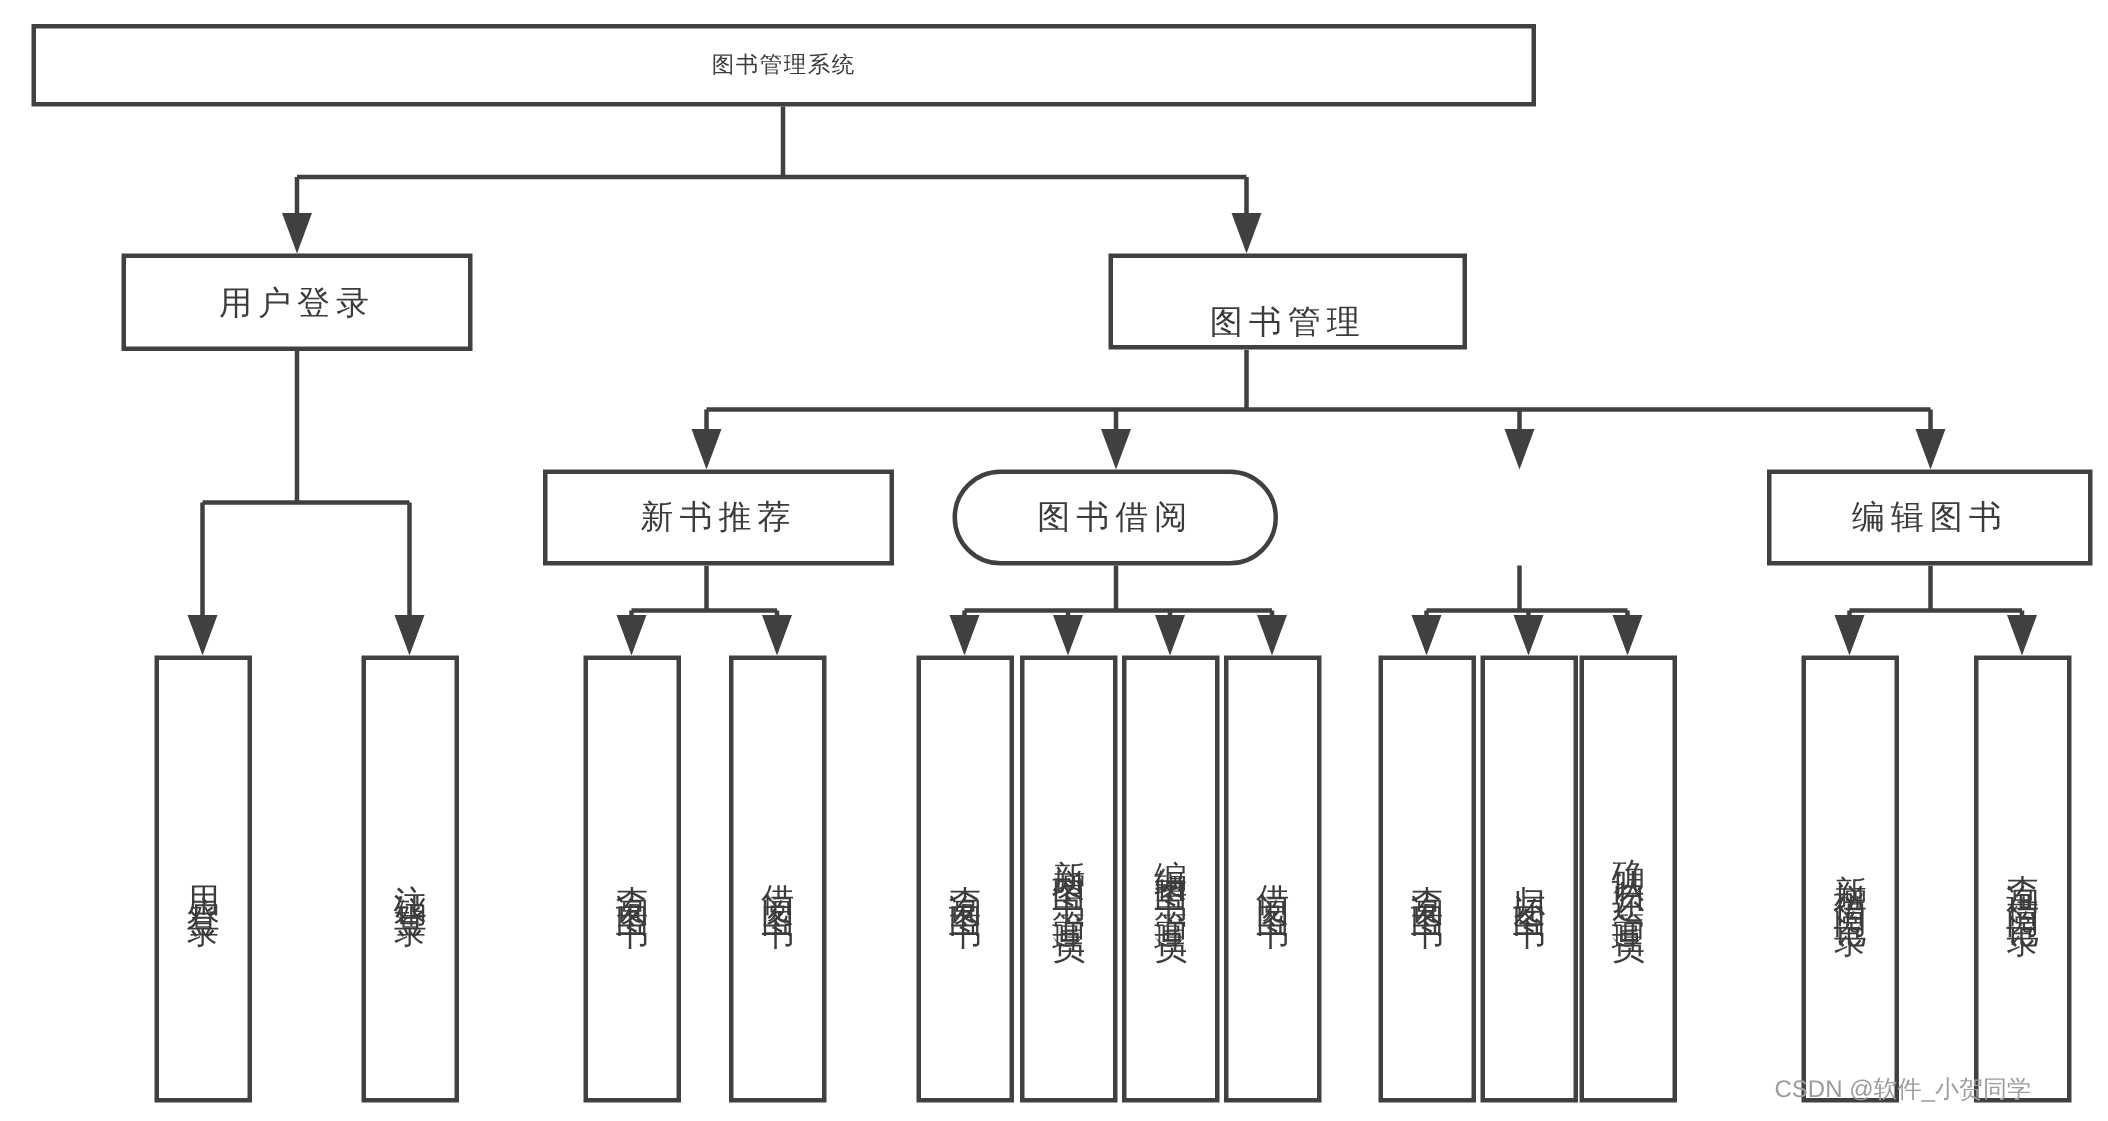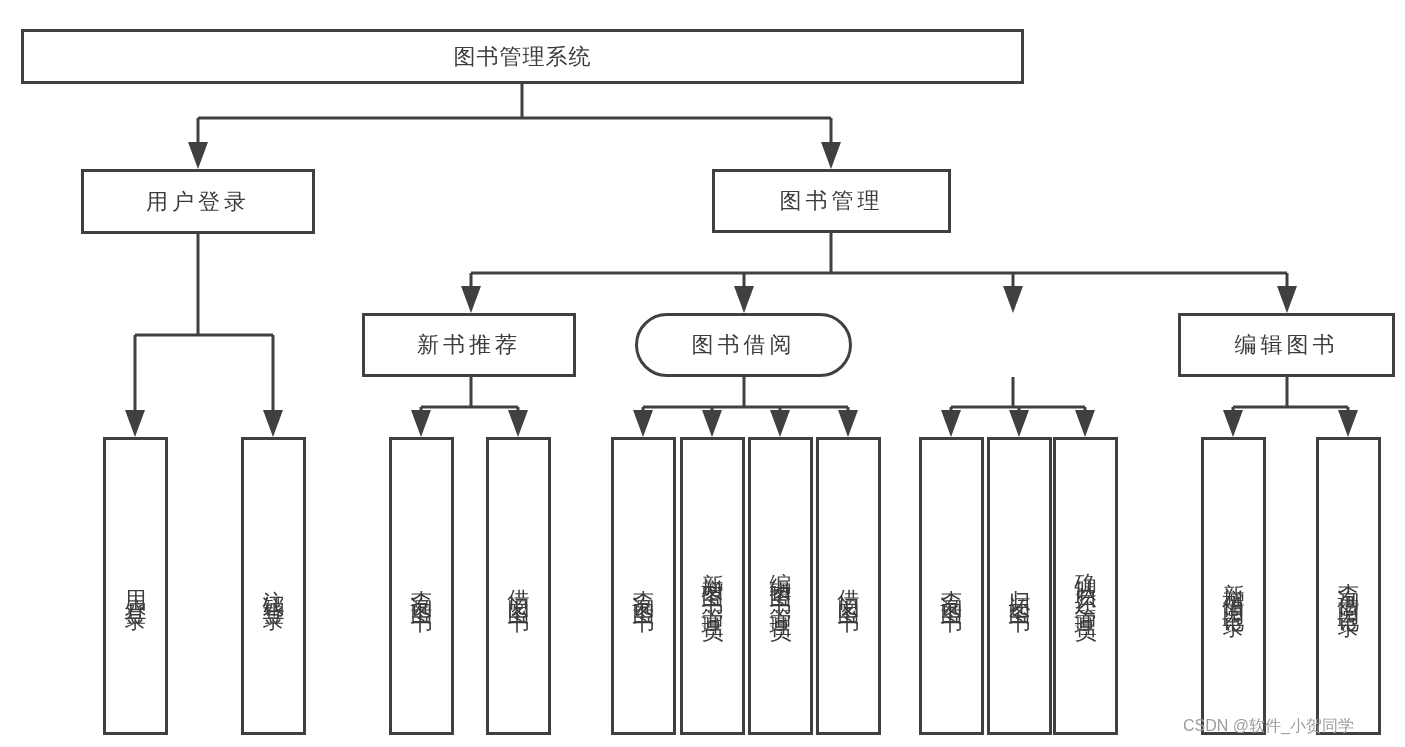--- a/index.html
+++ b/index.html
@@ -24,22 +24,22 @@
     position: absolute;
     box-sizing: border-box;
     border: 3px solid #404040;
     background: #ffffff;
     display: flex;
     align-items: center;
     justify-content: center;
     z-index: 2;
   }
   .root {
-    left: 21px; top: 29px; width: 1003px; height: 55px;
-    font-size: 22px; letter-spacing: 1px;
+    left: 21px; top: 16px; width: 1003px; height: 55px;
+    font-size: 15px; letter-spacing: 1px;
   }
   .lvl2 { top: 169px; height: 65px; font-size: 22px; letter-spacing: 4px; }
   .lvl3 { top: 313px; height: 64px; font-size: 22px; letter-spacing: 4px; }
   .leaf { top: 437px; width: 65px; height: 298px; }
   .vtext {
     writing-mode: vertical-lr;
     text-orientation: mixed;
     font-size: 22px;
     letter-spacing: 7px;
     line-height: 1;
@@ -109,25 +109,25 @@
     </g>
   </svg>
 
   <div class="box root">
     <span>图书管理系统</span>
   </div>
 
   <div class="box lvl2" style="left:81px;width:234px;">
     <span>用户登录</span>
   </div>
-  <div class="box lvl2" style="left:712px;width:239px;height:64px;">
+  <div class="box lvl2" style="left:739px;width:239px;height:64px;align-items:flex-end;">
     <span>图书管理</span>
   </div>
 
-  <div class="box lvl3" style="left:362px;width:214px;">
+  <div class="box lvl3" style="left:362px;width:234px;">
     <span>新书推荐</span>
   </div>
   <div class="box lvl3" style="left:635px;width:217px;border-radius:32px;">
     <span>图书借阅</span>
   </div>
   <div class="box lvl3" style="left:1178px;width:217px;">
     <span>编辑图书</span>
   </div>
 
   <div class="box leaf" style="left:103px;">

